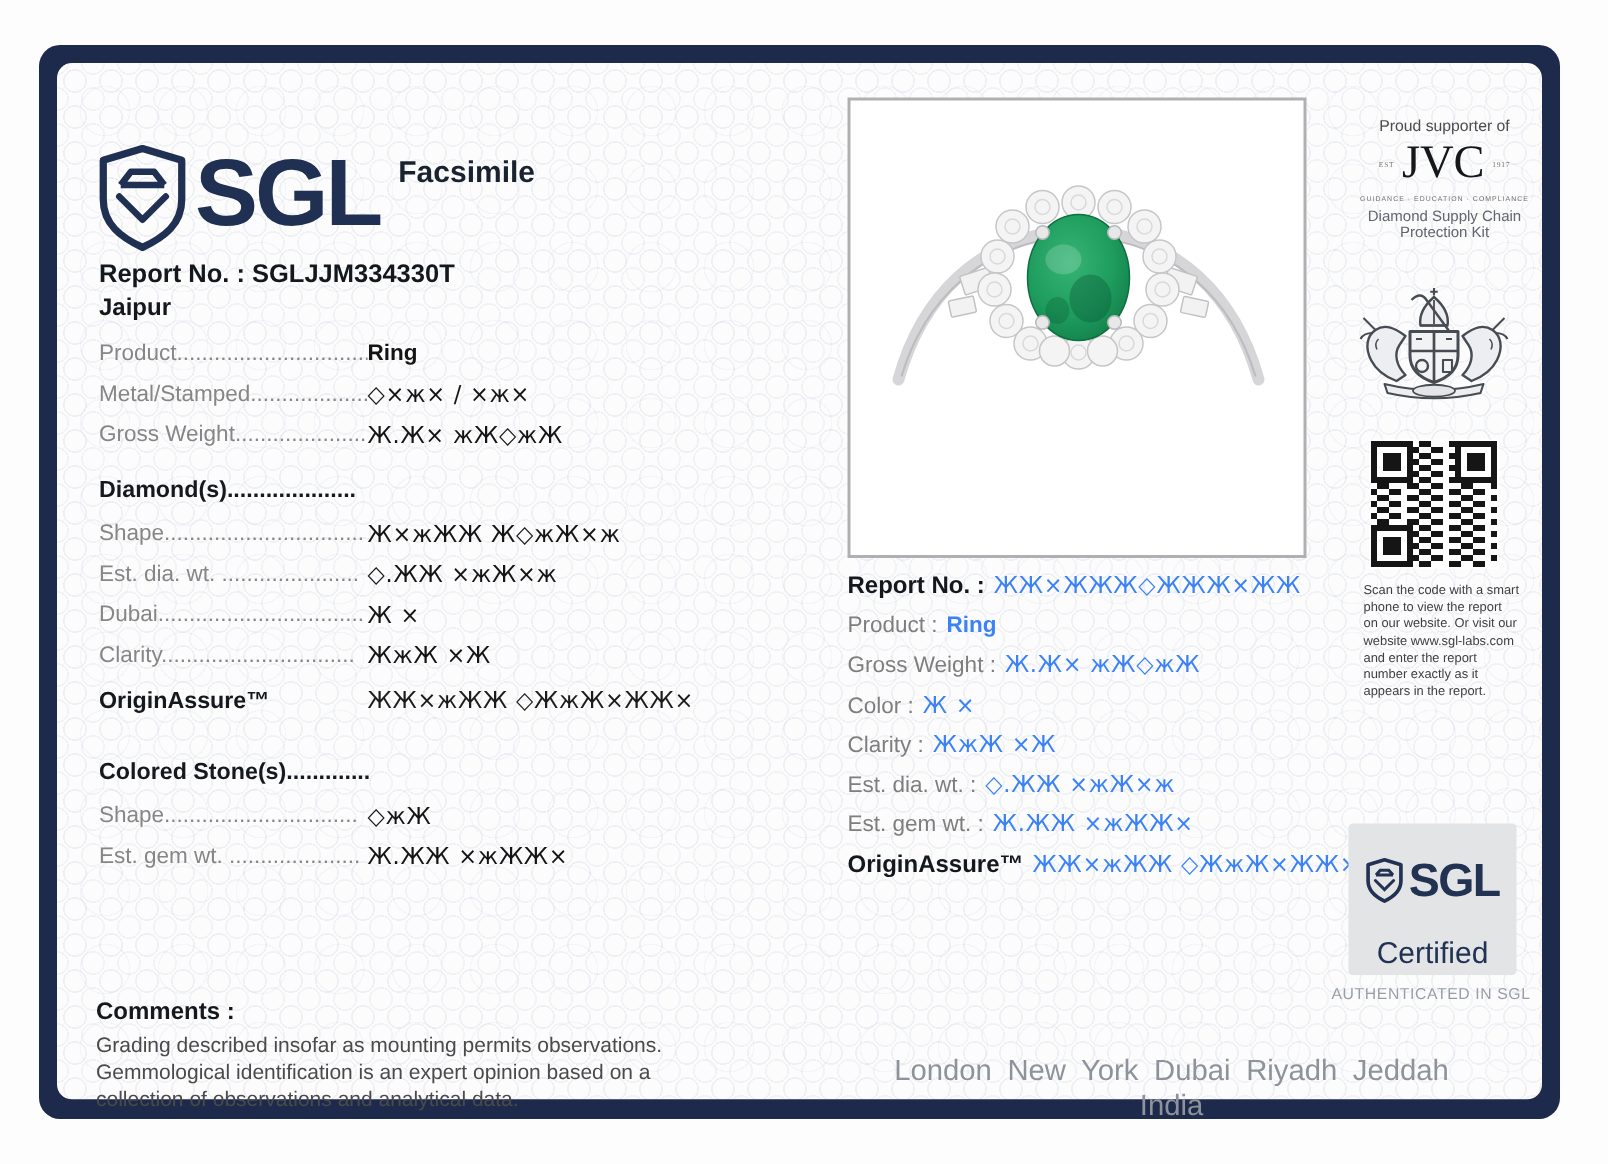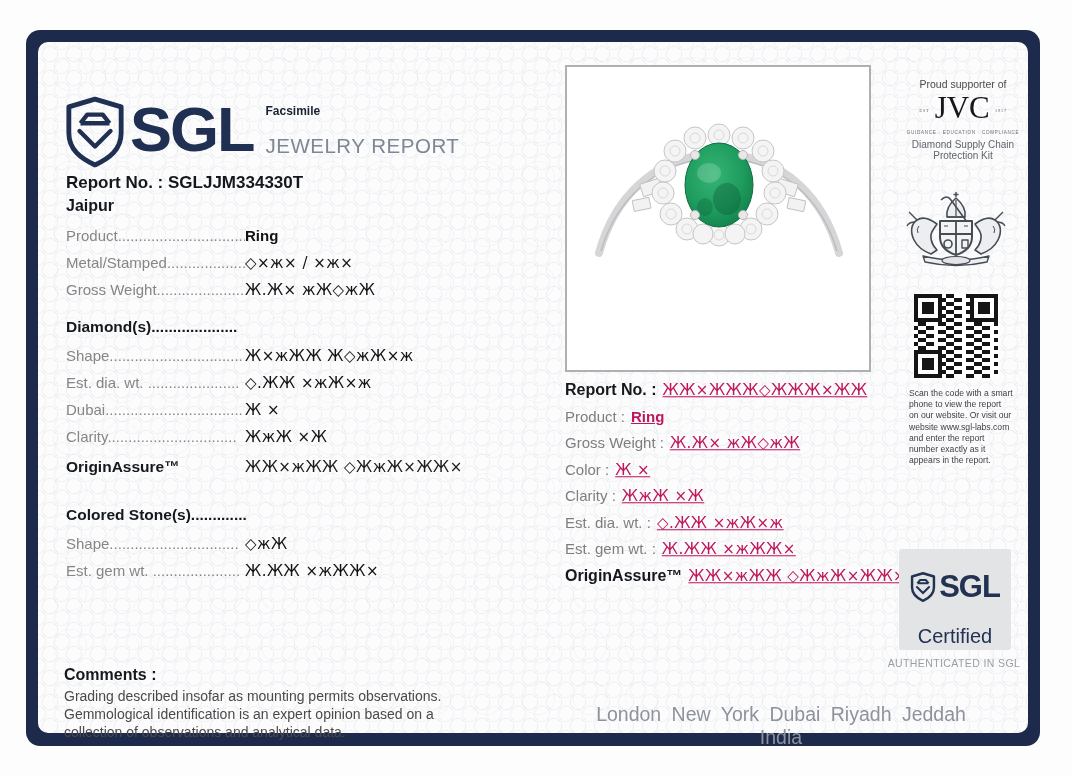--- a/index.html
+++ b/index.html
@@ -26,21 +26,21 @@
     background-position:0 0,12px 12px,6px 6px;
   }
   
   .brand{position:absolute;left:64px;top:96px;display:flex;align-items:flex-start;}
   .brand .shield{width:62px;height:72px;}
   .logotype{
     font-size:63px;font-weight:bold;color:#203052;letter-spacing:-2px;
     line-height:66px;margin-left:4px;
   }
   .brand-right{margin-left:12px;padding-top:8px;}
-  .facsimile{font-size:12px;font-weight:bold;color:#1a2230;}
+  .facsimile{font-size:20px;font-weight:bold;color:#1a2230;}
   .report-type{font-size:20.5px;color:#7e8796;margin-top:16px;letter-spacing:.5px;}
   
   .reportno{position:absolute;left:66px;top:173px;font-size:17px;font-weight:bold;color:#14181d;}
   .city{position:absolute;left:66px;top:197px;font-size:16px;font-weight:bold;color:#14181d;}
   .lcol{position:absolute;left:66px;width:400px;}
   .lrow{height:27px;font-size:15px;color:#868686;white-space:nowrap;}
   .lrow .lbl{display:inline-block;width:179px;overflow:hidden;vertical-align:top;}
   .lrow .val{color:#141414;}
   .lrow .val.strong{font-weight:bold;}
   .sect{font-size:15.5px;font-weight:bold;color:#15181c;white-space:nowrap;}
@@ -60,21 +60,21 @@
   .ring-art{position:absolute;left:18px;top:36px;width:268px;height:156px;}
   .spectrum{position:absolute;left:0;right:0;top:200px;text-align:center;color:#b5795c;}
   .spectrum .knot{width:62px;height:56px;}
   .spectrum .sname{font-family:"Liberation Serif",serif;font-size:26px;letter-spacing:2.5px;margin-top:2px;}
   .spectrum .ssub{font-family:"Liberation Serif",serif;font-size:12.5px;letter-spacing:7.5px;margin-top:4px;margin-left:6px;}
   
   .rcol{position:absolute;left:565px;top:381px;width:320px;}
   .rrow{height:17px;margin-bottom:9.5px;font-size:15px;white-space:nowrap;}
   .rrow .rlbl{color:#7e7e7e;}
   .rrow .rlbl.rstrong{color:#14171c;font-weight:bold;font-size:16px;}
-  .rrow .rval{color:#be185d;margin-left:6px;text-decoration:underline;}
+  .rrow .rval{color:#3b82f6;margin-left:6px;}
   .rrow .rval.strong{font-weight:bold;}
   
   .jvc{position:absolute;left:897px;top:78px;width:132px;text-align:center;}
   .jvc-sup{font-size:10.5px;color:#4c4c4c;text-align:center;}
   .jvc-logo{font-family:"Liberation Serif",serif;font-size:31px;color:#15171b;line-height:34px;margin-top:1px;}
   .jvc-est{font-size:5px;color:#777;vertical-align:middle;letter-spacing:.5px;margin:0 5px;}
   .jvc-tag{font-size:4.6px;color:#707070;letter-spacing:.7px;margin-top:2px;}
   .jvc-kit{font-size:10px;color:#61656c;margin-top:4px;}
   .crest{position:absolute;left:903px;top:188px;width:106px;height:82px;}
   .qr{position:absolute;left:913px;top:293px;width:86px;height:86px;background:#fff;}
@@ -105,21 +105,20 @@
 
 <div class="brand">
   <svg class="shield" viewBox="0 0 64 74">
     <path d="M32 3 L59 11 V38 C59 55 47 64 32 71 C17 64 5 55 5 38 V11 Z" fill="none" stroke="#203052" stroke-width="5" stroke-linejoin="round"></path>
     <path d="M17 28 L24 19 H40 L47 28 M17 28 H47" fill="none" stroke="#203052" stroke-width="4.5" stroke-linejoin="round"></path>
     <path d="M16 36 L32 52 L48 36" fill="none" stroke="#203052" stroke-width="4.5" stroke-linecap="round" stroke-linejoin="round"></path>
   </svg>
   <span class="logotype">SGL</span>
   <div class="brand-right">
     <div class="facsimile">Facsimile</div>
-    <div class="report-type">JEWELRY REPORT</div>
   </div>
 </div>
 
 <div class="reportno">
   <span>Report No. :</span>
   <span>SGLJJM334330T</span>
 </div>
 <div class="city">Jaipur</div>
 
 <div class="lcol" style="top:227px">

